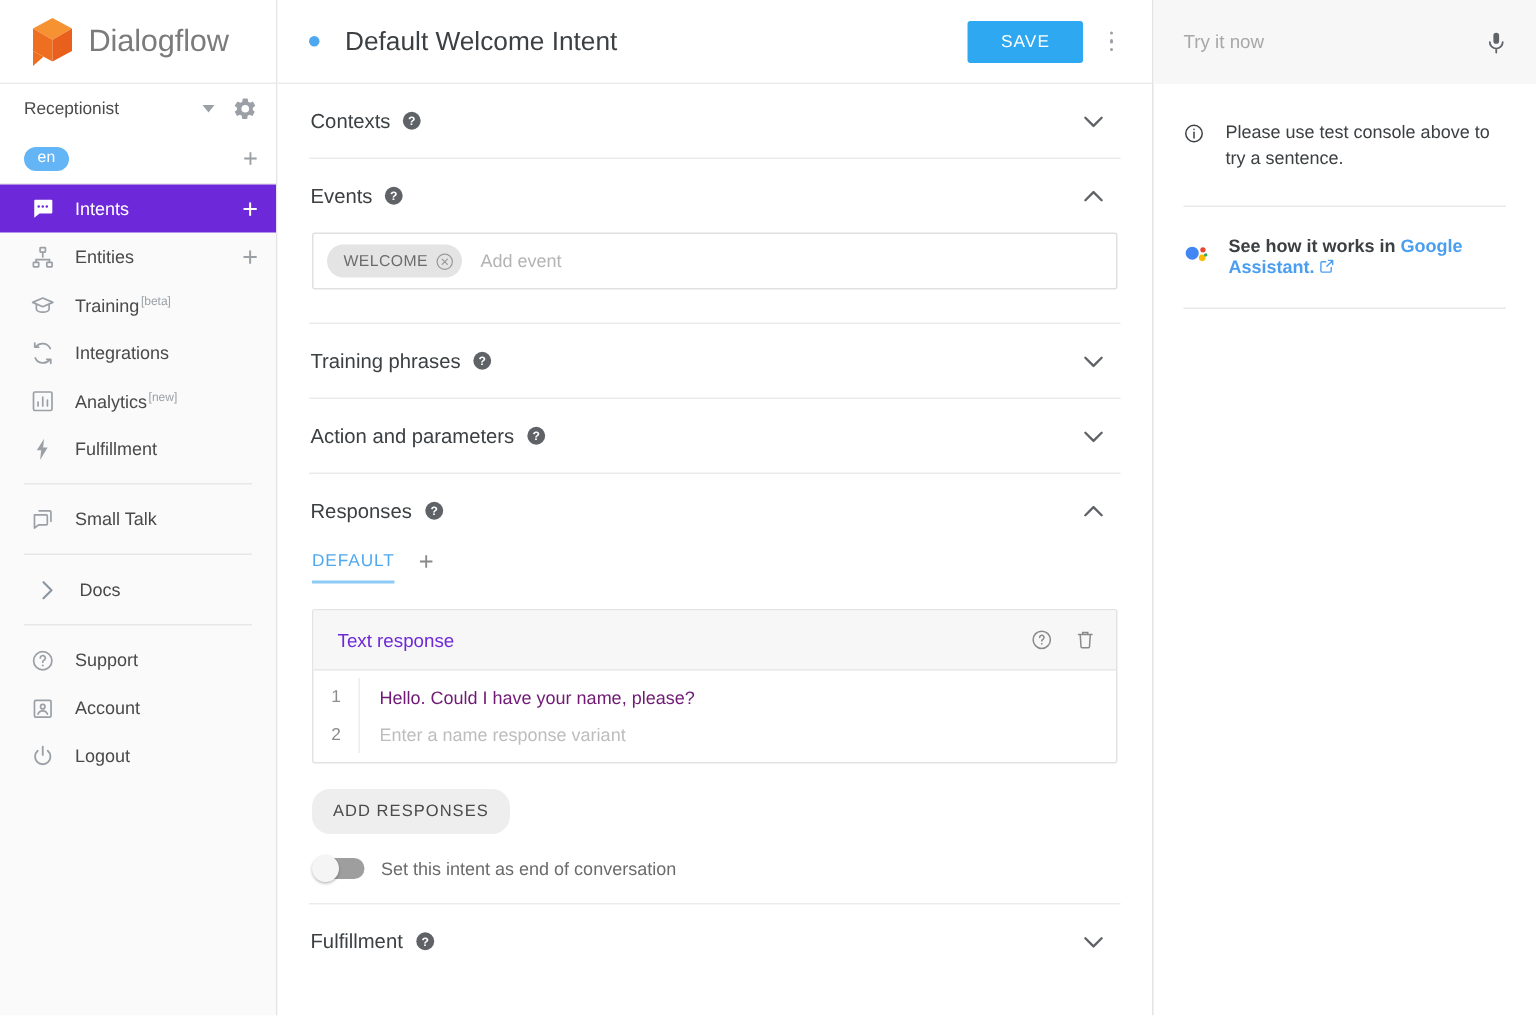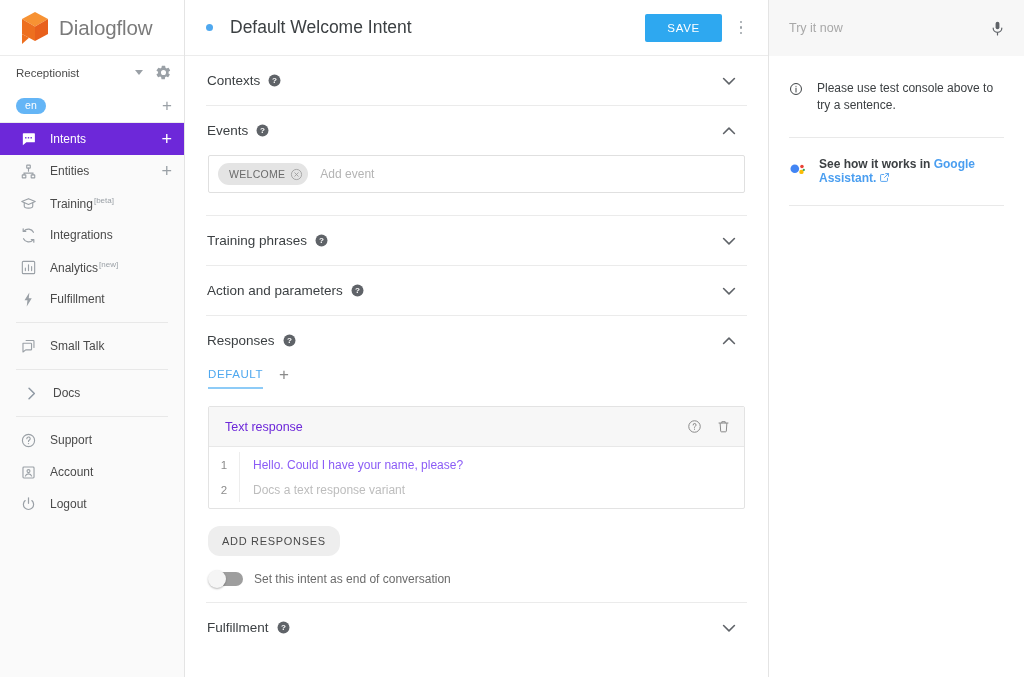--- a/index.html
+++ b/index.html
@@ -303,21 +303,21 @@
     flex: 0 0 31px;
     text-align: center;
     font-size: 11.5px;
     color: #8c8c8c;
     border-right: 1px solid #ededed;
     align-self: stretch;
     display: flex; align-items: center; justify-content: center;
   }
   .resp-text {
     font-size: 12px;
-    color: #8b5cf6;
+    color: #701a75;
     padding-left: 13px;
   }
   .resp-text.ph { color: #bdbdbd; }
 
   .add-resp-btn {
     background: #eeeeee;
     border: none;
     font-family: inherit;
     font-size: 11px;
     letter-spacing: 0.7px;
@@ -661,21 +661,21 @@
                 <path d="M6.6 6.4l.9 13.1c.03.6.5 1 1.05 1h6.9c.55 0 1.02-.4 1.05-1l.9-13.1" stroke-linejoin="round"></path>
               </svg>
             </div>
             <div class="resp-rows">
               <div class="resp-row">
                 <span class="resp-num">1</span>
                 <span class="resp-text">Hello. Could I have your name, please?</span>
               </div>
               <div class="resp-row">
                 <span class="resp-num">2</span>
-                <span class="resp-text ph">Docs a text response variant</span>
+                <span class="resp-text ph">Enter a name response variant</span>
               </div>
             </div>
           </div>
 
           <button class="add-resp-btn">ADD RESPONSES</button>
 
           <div class="toggle-row">
             <span class="switch">
                 <span class="knob"></span>
               </span>

